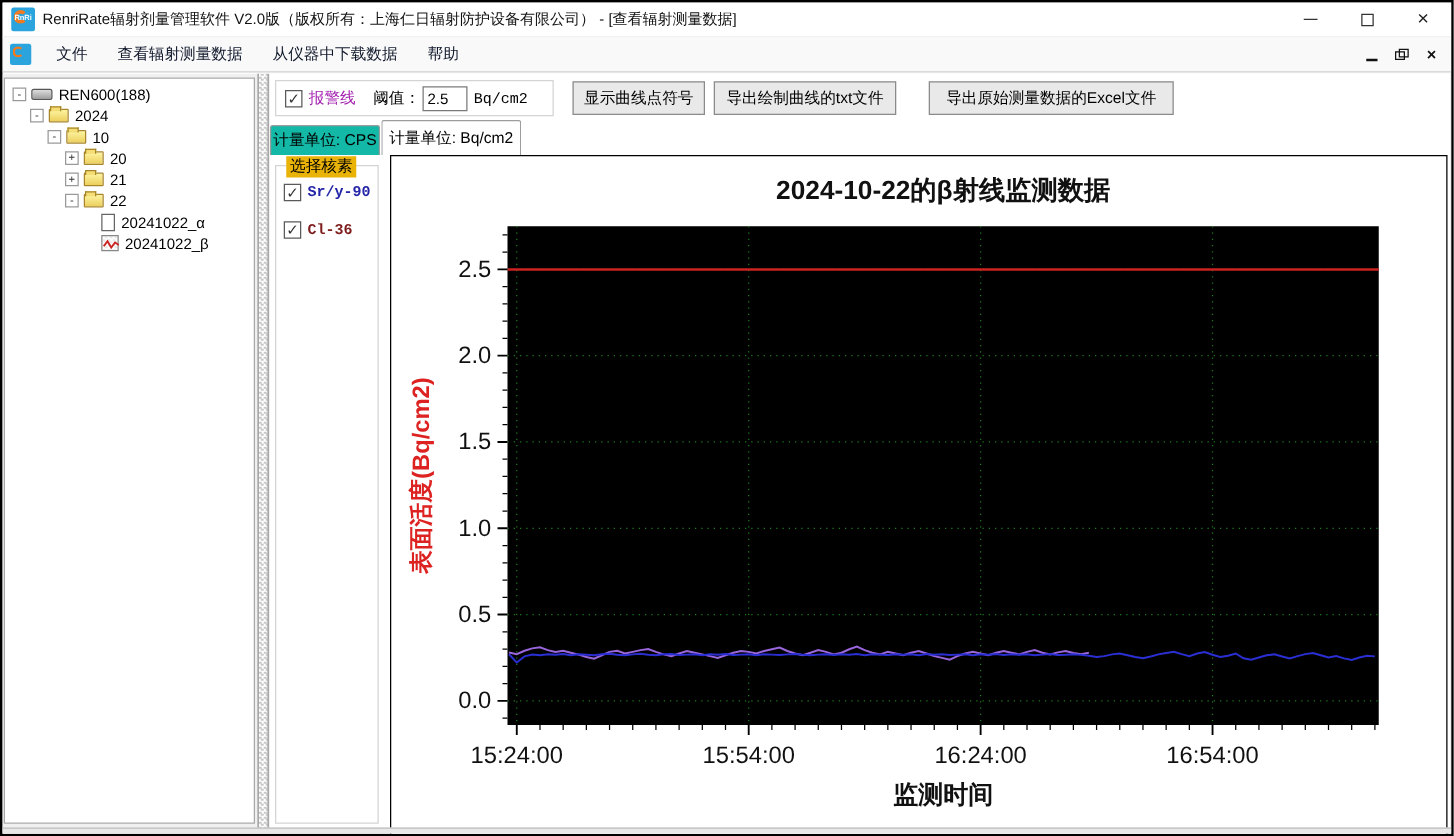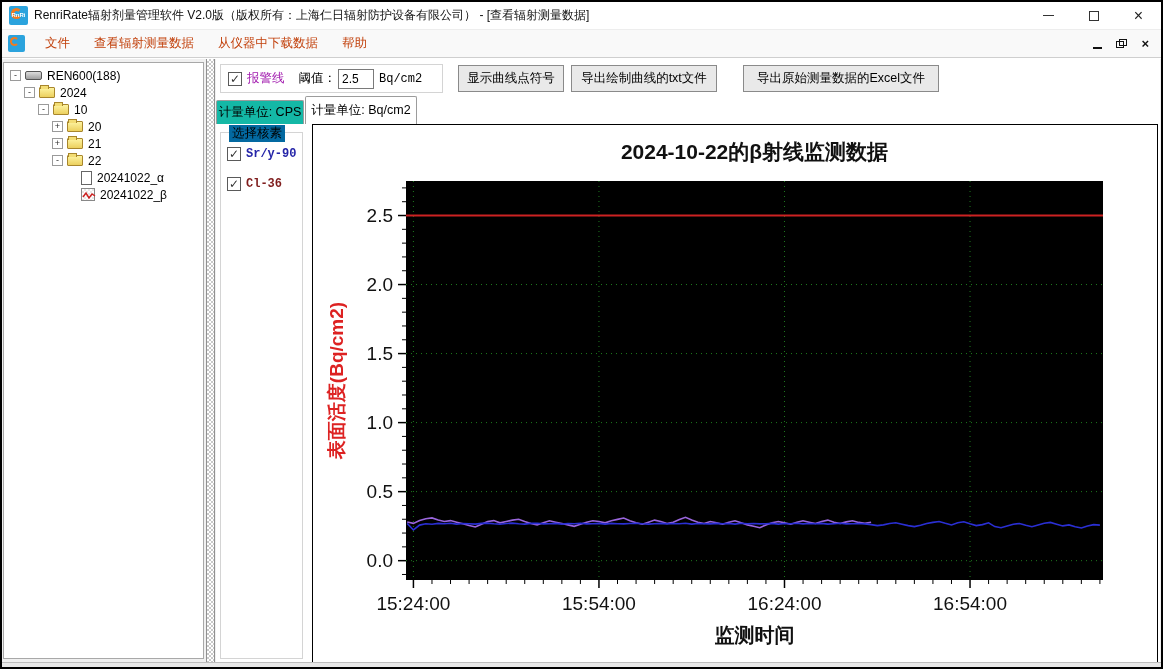--- a/index.html
+++ b/index.html
@@ -13,21 +13,21 @@
   #title-text{font-size:12px;color:#111;white-space:nowrap;}
   #titlebar-controls{margin-left:auto;display:flex;align-items:center;height:100%;}
   .tb-btn{width:45px;height:100%;display:flex;align-items:center;justify-content:center;font-size:14px;color:#222;}
   .glyph-min{width:11px;height:0;border-top:1px solid #333;}
   .glyph-max{width:10px;height:10px;border:1px solid #333;}
   .glyph-close{font-size:16px;font-weight:400;line-height:1;}
   
   #menubar{position:absolute;left:0;top:28px;right:0;height:28px;background:#f9f9f9;border-bottom:1px solid #cfcfcf;display:flex;align-items:center;}
   .menu-icon{width:17px;height:17px;margin:0 8px 0 6px;background:#2ba3dd;border-radius:2px;position:relative;flex:0 0 auto;}
   .menu-icon .ring{position:absolute;left:2px;top:2px;width:9px;height:9px;border:2.5px solid #f07b20;border-radius:50%;border-right-color:transparent;}
-  .menu-item{padding:4px 12px;font-size:12.5px;color:#c2410c;}
+  .menu-item{padding:4px 12px;font-size:12.5px;color:#0f172a;}
   #mdi-controls{margin-left:auto;display:flex;align-items:center;gap:14px;padding-right:12px;}
   .mdi-min{width:9px;height:2px;background:#111;margin-top:8px;}
   .mdi-restore{position:relative;width:11px;height:10px;}
   .mdi-restore .b{position:absolute;left:0;top:2px;width:8px;height:7px;border:1px solid #111;background:#f9f9f9;}
   .mdi-restore .f{position:absolute;left:3px;top:0;width:8px;height:7px;border:1px solid #111;}
   .mdi-close{font-size:13px;font-weight:900;color:#111;line-height:1;}
   
   #main{position:absolute;left:0;top:57px;right:0;bottom:0;background:#f0f0f0;}
   #main:after{content:"";position:absolute;left:0;right:0;bottom:0;height:4px;background:#e8e8e8;border-top:1px solid #bdbdbd;}
   
@@ -57,21 +57,21 @@
   .push-btn{position:absolute;top:6px;height:27px;background:#e9e9e9;border:1px solid #8a8a8a;font-size:12.5px;color:#000;display:flex;align-items:center;justify-content:center;}
   #btn-symbols{left:242px;width:106px;}
   #btn-txt{left:355px;width:146px;}
   #btn-excel{left:527px;width:196px;}
   
   .tab{position:absolute;height:26px;border:1px solid #9c9c9c;border-bottom:none;font-size:12.5px;display:flex;align-items:center;justify-content:center;background:#14b8a6;color:#000;border-radius:2px 2px 0 0;}
   #tab-cps{left:0px;top:41px;width:88px;height:24px;}
   #tab-bqcm2{left:89px;top:37px;width:112px;height:28px;background:#fff;z-index:2;}
   
   #nuclide-box{position:absolute;left:4px;top:73px;width:83px;height:527px;border:1px solid #d4d4d4;}
-  #nuclide-title{position:absolute;left:8px;top:-8px;background:#0369a1;padding:0 3px;font-size:12.5px;color:#000;}
+  #nuclide-title{position:absolute;left:8px;top:-8px;background:#eab308;padding:0 3px;font-size:12.5px;color:#000;}
   .nuclide-row{position:absolute;left:6px;display:flex;align-items:center;}
   .nuclide-row .lbl{font-size:12px;margin-left:5px;font-family:"Liberation Mono","DejaVu Sans Mono",monospace;font-weight:bold;}
   
   #chart-panel{position:absolute;left:96px;top:65px;width:846px;height:620px;background:#fff;border:1px solid #000;}
 </style>
 </head>
 <body>
 
 <div id="window">
 

